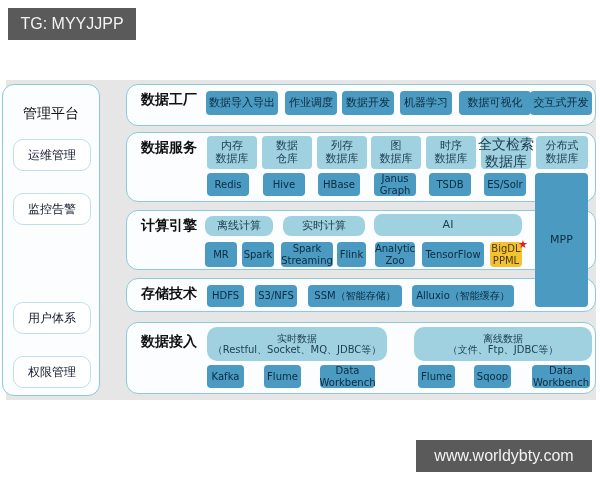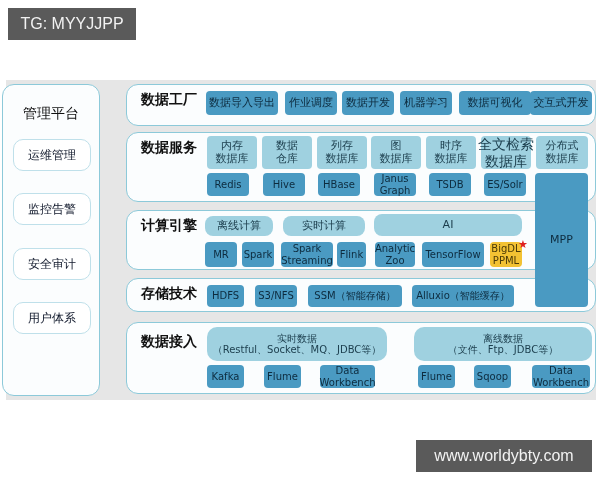--- a/index.html
+++ b/index.html
@@ -31,22 +31,22 @@
 <body>
 
 <div class="wm" id="wm-top">TG: MYYJJPP</div>
 
 <div class="band"></div>
 
 <div class="panel" id="mgmt">
   <div class="mgmt-title">管理平台</div>
   <div class="mgmt-item" style="top:54px">运维管理</div>
   <div class="mgmt-item" style="top:108px">监控告警</div>
-  <div class="mgmt-item" style="top:163px">安全审计</div>
   <div class="mgmt-item" style="top:217px">用户体系</div>
+  <div class="mgmt-item" style="top:271px">权限管理</div>
 </div>
 
 <div class="panel row" style="top:84px;height:42px">
   <div class="row-title">数据工厂</div>
 </div>
 <div class="box dark" style="left:206px;top:91px;width:72px;height:24px;font-size:11px">数据导入导出</div>
 <div class="box dark" style="left:285px;top:91px;width:52px;height:24px;font-size:11px">作业调度</div>
 <div class="box dark" style="left:342px;top:91px;width:52px;height:24px;font-size:11px">数据开发</div>
 <div class="box dark" style="left:400px;top:91px;width:52px;height:24px;font-size:11px">机器学习</div>
 <div class="box dark" style="left:459px;top:91px;width:72px;height:24px;font-size:11px">数据可视化</div>

